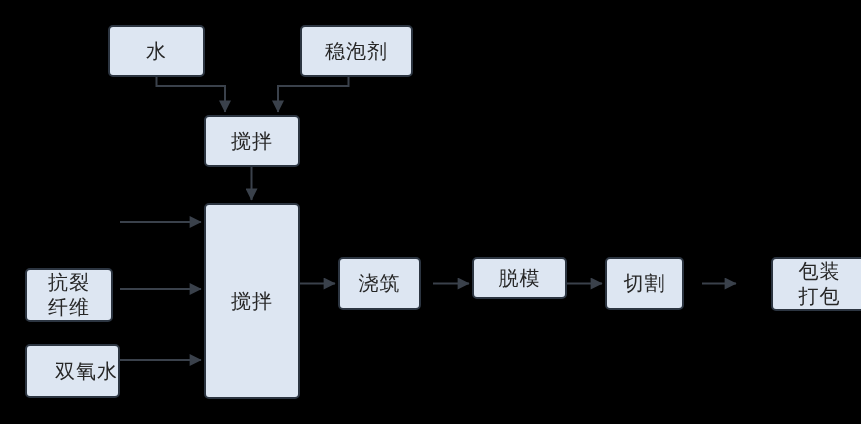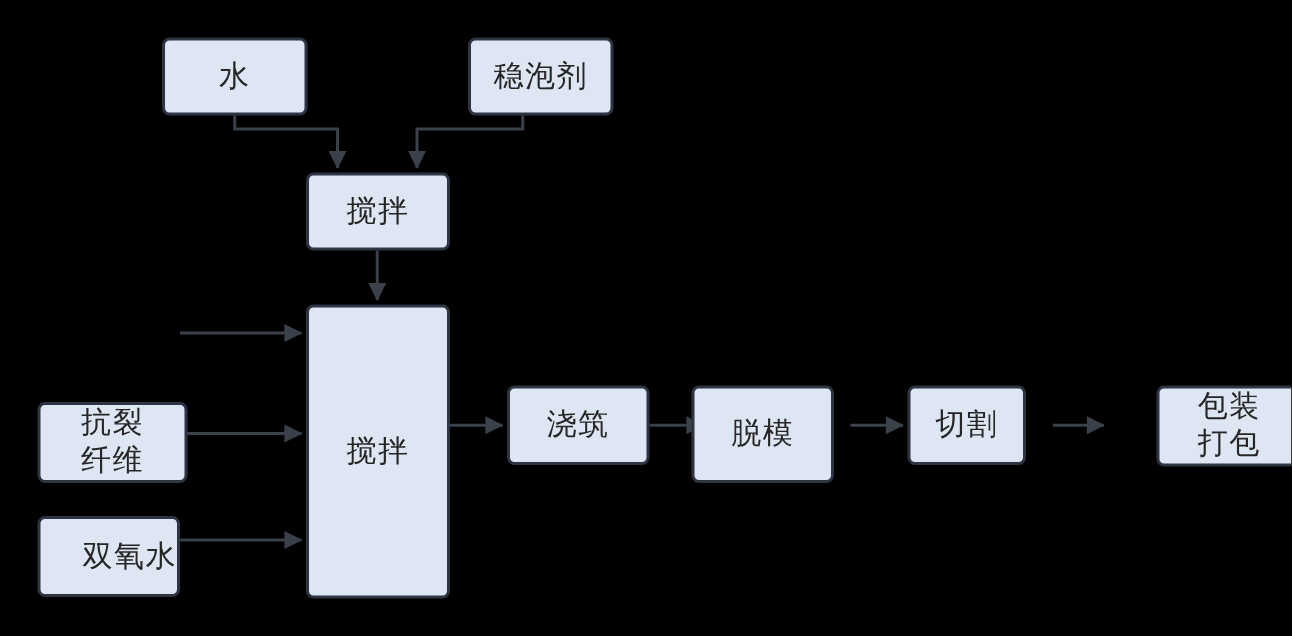--- a/index.html
+++ b/index.html
@@ -34,28 +34,28 @@
     justify-content: center;
     text-align: center;
     color: #262626;
     font-size: 20px;
     line-height: 25px;
     letter-spacing: 1px;
   }
   .ln { display: block; }
 
   #n-water      { left: 108px; top: 25px;  width: 97px; height: 52px; }
-  #n-stabilizer { left: 312px; top: 25px;  width: 97px; height: 52px; }
+  #n-stabilizer { left: 300px; top: 25px;  width: 113px; height: 52px; }
   #n-mix1       { left: 204px; top: 115px; width: 96px; height: 52px; }
   #n-mix2       { left: 204px; top: 203px; width: 96px; height: 196px; }
   #n-cement     { left: 25px;  top: 196px; width: 95px; height: 54px; }
-  #n-fiber      { left: 25px;  top: 268px; width: 100px; height: 54px; }
+  #n-fiber      { left: 25px;  top: 268px; width: 88px; height: 54px; }
   #n-peroxide   { left: 25px;  top: 344px; width: 95px; height: 54px; padding-left: 28px; }
-  #n-pour       { left: 338px; top: 257px; width: 95px; height: 53px; }
-  #n-demold     { left: 461px; top: 257px; width: 95px; height: 65px; }
+  #n-pour       { left: 338px; top: 257px; width: 83px; height: 53px; }
+  #n-demold     { left: 472px; top: 257px; width: 95px; height: 42px; }
   #n-cut        { left: 605px; top: 257px; width: 79px; height: 53px; }
   #n-pack       { left: 739px; top: 257px; width: 97px; height: 54px; margin-left: 32px; }
 
   .edge {
     fill: none;
     stroke: #3a414b;
     stroke-width: 2;
   }
 </style>
 </head>

